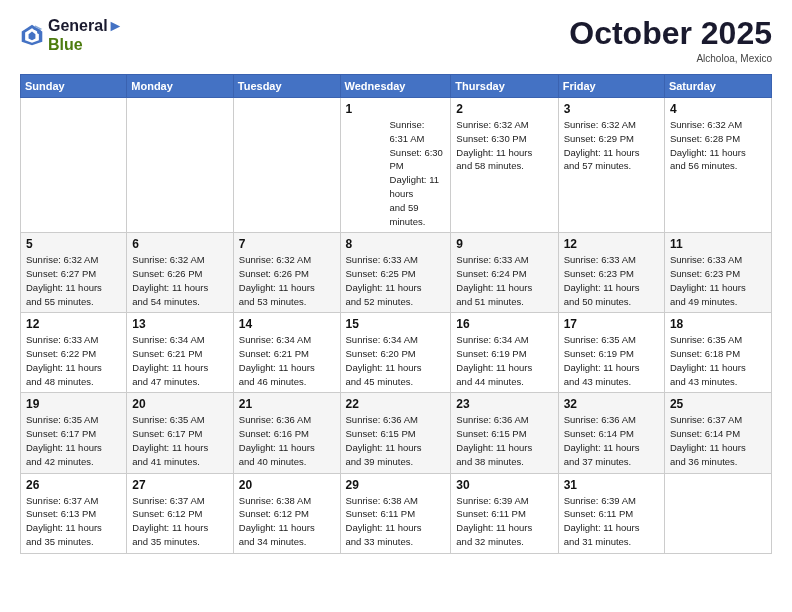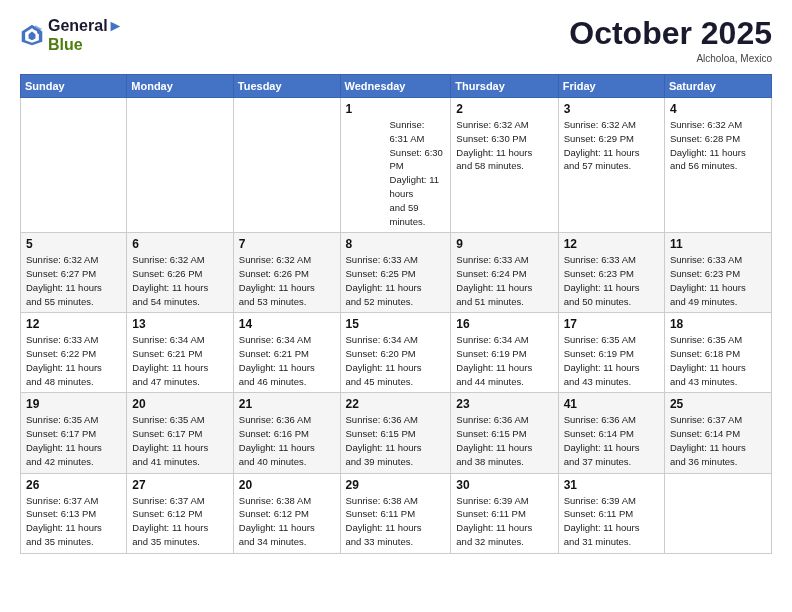--- a/index.html
+++ b/index.html
@@ -290,21 +290,21 @@
 and 39 minutes.</div>
           </td>
           <td>
             <span class="day-number">23</span>
             <div class="day-info" style="white-space: pre-line;">Sunrise: 6:36 AM
 Sunset: 6:15 PM
 Daylight: 11 hours
 and 38 minutes.</div>
           </td>
           <td>
-            <span class="day-number">41</span>
+            <span class="day-number">32</span>
             <div class="day-info" style="white-space: pre-line;">Sunrise: 6:36 AM
 Sunset: 6:14 PM
 Daylight: 11 hours
 and 37 minutes.</div>
           </td>
           <td>
             <span class="day-number">25</span>
             <div class="day-info" style="white-space: pre-line;">Sunrise: 6:37 AM
 Sunset: 6:14 PM
 Daylight: 11 hours

